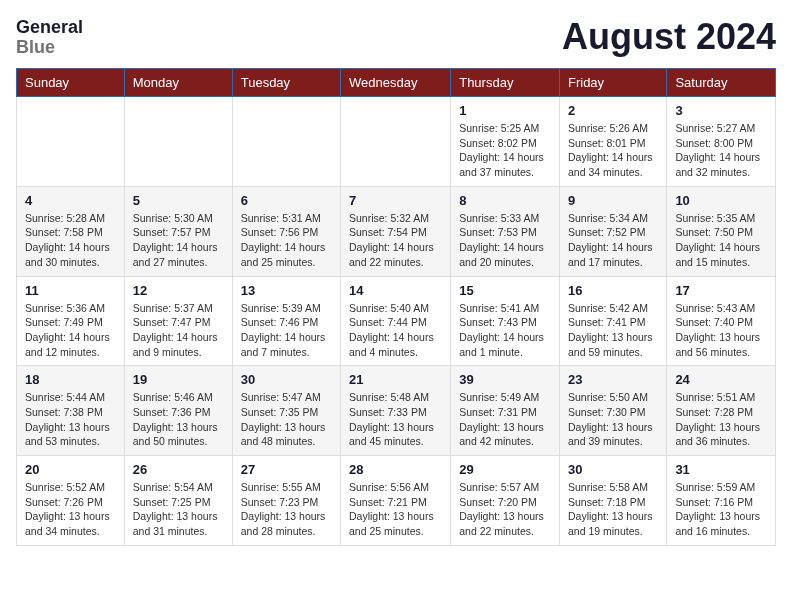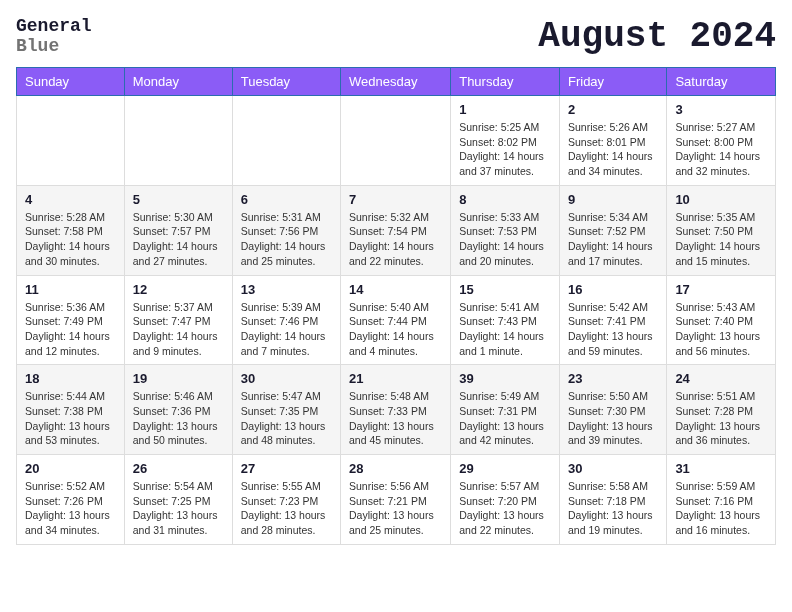--- a/index.html
+++ b/index.html
@@ -6,23 +6,22 @@
     body {
       font-family: Arial, sans-serif;
       background: #fff;
       width: 792px;
       min-height: 612px;
       padding: 16px;
     }
     .header-area {
       display: flex;
       justify-content: space-between;
-      align-items: center;
+      align-items: flex-end;
       margin-bottom: 10px;
-      font-family: Liberation Mono, monospace;
     }
     .logo {
       display: flex;
       align-items: center;
       gap: 4px;
     }
     .logo-text {
       font-size: 18px;
       font-weight: bold;
       color: #1a1a2e;
@@ -43,21 +42,21 @@
     .location {
       font-size: 15px;
       color: #333;
     }
     .calendar-table {
       width: 100%;
       border-collapse: collapse;
       font-size: 11px;
     }
     .calendar-table th {
-      background: #8b5cf6;
+      background: #7f1d1d;
       color: #fff;
       text-align: left;
       padding: 6px 8px;
       font-size: 13px;
       font-weight: normal;
       border: 1px solid #2b6cb0;
     }
     .calendar-table td {
       border: 1px solid #ddd;
       vertical-align: top;

